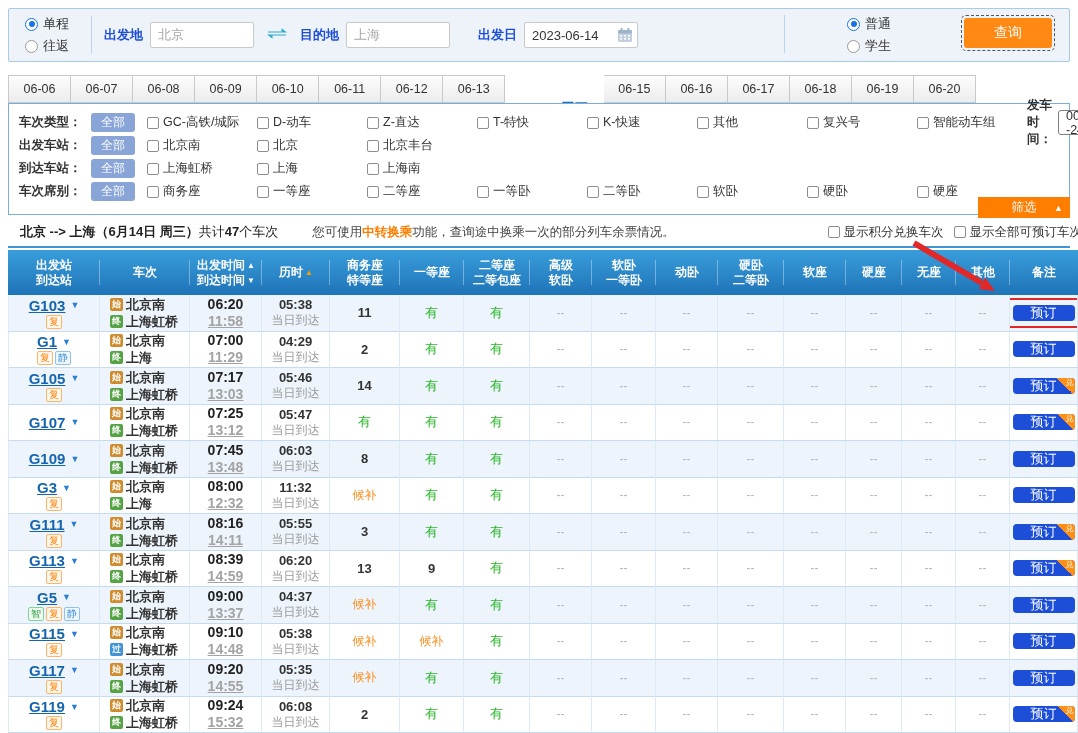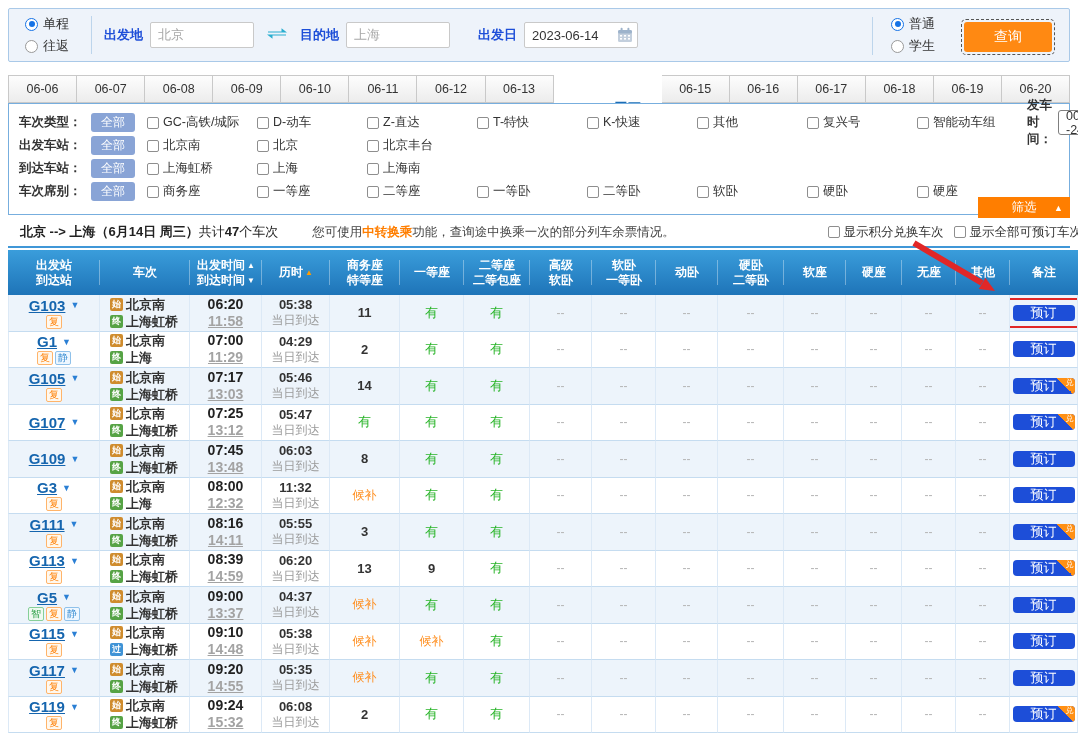--- a/index.html
+++ b/index.html
@@ -19,26 +19,26 @@
   .fld-label{font-size:13px;color:#1d4ed8;font-weight:bold;white-space:nowrap;}
   .fld-label.dim{color:#9a9a9a;}
   .txt{height:26px;border:1px solid #c9c9c9;border-radius:2px;background:#fff;font-size:13px;padding:0 7px;
     box-sizing:border-box;font-family:inherit;}
   .txt.city{width:104px;color:#a8a8a8;}
   .date-wrap{position:relative;display:inline-block;}
   .txt.date{width:114px;color:#333;padding-right:27px;}
   .txt.date.disabled{color:#b9b9b9;border-color:#dcdcdc;}
   .cal{position:absolute;right:5px;top:5px;width:16px;height:16px;cursor:pointer;}
   .swap{margin:0 12px;cursor:pointer;flex:none;}
-  .right-group{margin-left:auto;display:flex;align-items:flex-end;}
+  .right-group{margin-left:auto;display:flex;align-items:flex-start;gap:44px;}
   .query-wrap{border:1px dashed #555;border-radius:5px;padding:2px;margin-left:16px;margin-right:4px;}
   .query-btn{width:88px;height:30px;background:#ff8912;border:none;border-radius:3px;color:#fff;font-size:14px;
     cursor:pointer;font-family:inherit;}
   
-  .tabs{position:absolute;left:8px;top:75px;width:1062px;height:28px;display:flex;}
+  .tabs{position:absolute;left:8px;top:75px;width:968px;height:28px;display:flex;}
   .tab{flex:1;border:1px solid #c9c9c9;border-left:none;background:linear-gradient(#fdfdfd,#ececec);
     font-size:12.5px;color:#333;display:flex;align-items:center;justify-content:center;cursor:pointer;box-sizing:border-box;}
   .tab:first-child{border-left:1px solid #c9c9c9;}
   .tab.active{flex:1.55;background:#7dd3fc;border:2px solid #2f8bd0;border-bottom:none;color:#1b6db5;
     font-weight:bold;font-size:14px;margin-top:32px;}
   
   .filter-panel{position:absolute;left:8px;top:103px;width:1062px;height:112px;background:#fff;
     border:1px solid #77aede;box-sizing:border-box;padding:7px 10px 0 10px;}
   .f-row{display:flex;align-items:center;height:23px;font-size:12.5px;color:#333;}
   .f-label{font-weight:bold;width:72px;flex:none;}

